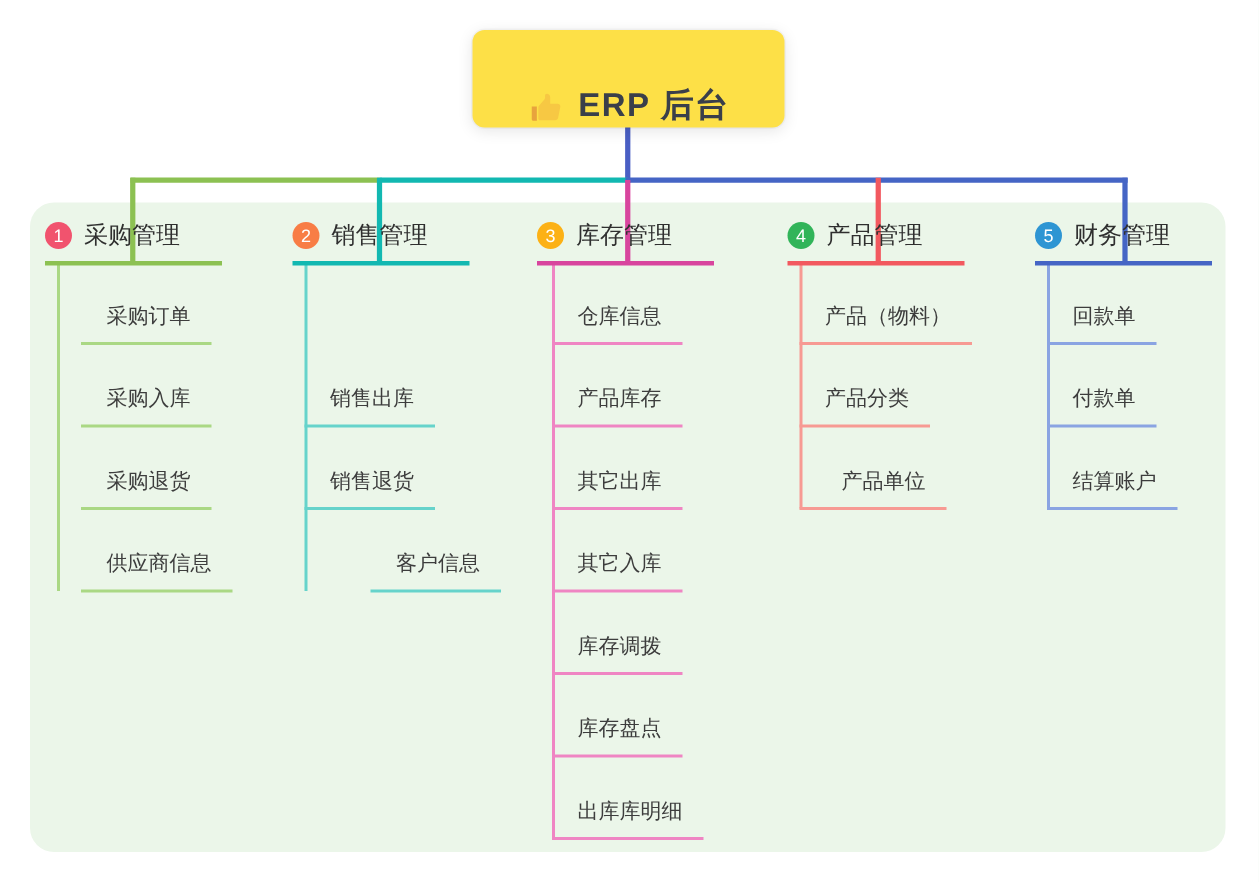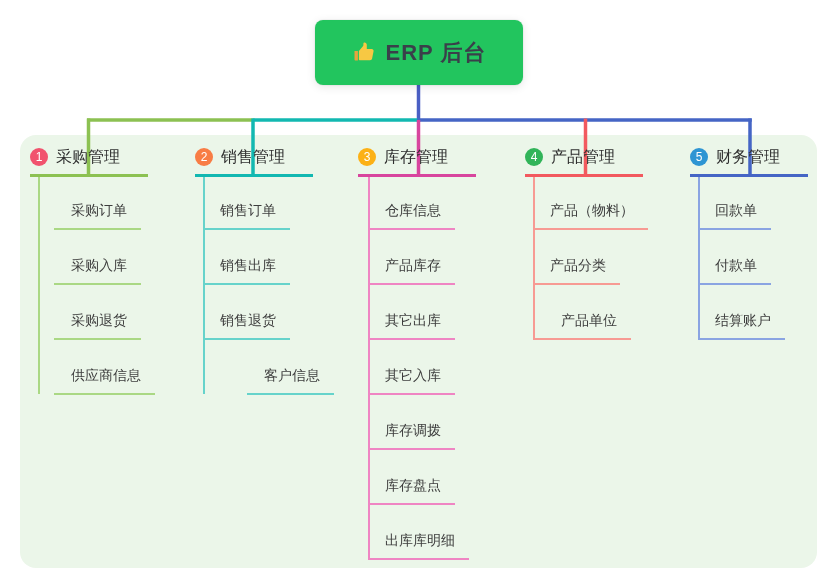--- a/index.html
+++ b/index.html
@@ -1,21 +1,21 @@
 <!DOCTYPE html>
 <html><head>
 <meta charset="utf-8">
 <style>
   html,body{margin:0;padding:0;background:#ffffff;}
   .stage{position:relative;width:839px;height:588px;background:#ffffff;overflow:hidden;
          font-family:"Liberation Sans","DejaVu Sans",sans-serif;}
   .panel{position:absolute;left:20px;top:135px;width:797px;height:433px;border-radius:16px;}
-  .root-card{position:absolute;left:315px;top:20px;width:208px;height:65px;background:#22c55e;
+  .root-card{position:absolute;left:315px;top:20px;width:208px;height:65px;background:#fde047;
              border-radius:8px;box-shadow:0 2px 10px rgba(0,0,0,0.10), 0 0 0 1px rgba(0,0,0,0.03);
-             display:flex;align-items:center;justify-content:center;gap:10px;}
+             display:flex;align-items:flex-end;justify-content:center;gap:10px;}
   .root-label{font-size:22px;font-weight:600;color:#3a3f4a;letter-spacing:1px;}
   .svg-overlay{position:absolute;left:0;top:0;width:839px;height:588px;pointer-events:none;}
   .branch-header{position:absolute;top:146px;width:118px;height:22px;display:flex;align-items:center;
                  gap:8px;padding-bottom:6px;border-bottom:3px solid #ccc;cursor:default;}
   .badge{width:18px;height:18px;min-width:18px;border-radius:50%;color:#fff;font-size:12px;
          line-height:18px;text-align:center;font-weight:400;}
   .branch-label{font-size:16px;font-weight:500;color:#2f2f2f;white-space:nowrap;}
   .child-node{position:absolute;padding:0 14px 8px 17px;line-height:20px;font-size:14px;color:#3d3d3d;
               border-bottom:2px solid #ccc;white-space:nowrap;cursor:default;}
   .h1{left:30px;} .h2{left:195px;} .h3{left:358px;} .h4{left:525px;} .h5{left:690px;}
@@ -80,21 +80,20 @@
   <div class="branch-header h5" style="border-bottom-color: rgb(69, 101, 197);">
     <span class="badge" style="background-color: rgb(46, 149, 211);">5</span>
     <span class="branch-label">财务管理</span>
   </div>
 
   <div class="child-node c1 r0" style="border-bottom-color: rgb(170, 216, 132);">采购订单</div>
   <div class="child-node c1 r1" style="border-bottom-color: rgb(170, 216, 132);">采购入库</div>
   <div class="child-node c1 r2" style="border-bottom-color: rgb(170, 216, 132);">采购退货</div>
   <div class="child-node c1 r3" style="border-bottom-color: rgb(170, 216, 132);">供应商信息</div>
 
-  <div class="child-node c2 r0" style="border-bottom-color: rgb(102, 211, 203);">销售订单</div>
   <div class="child-node c2 r1" style="border-bottom-color: rgb(102, 211, 203);">销售出库</div>
   <div class="child-node c2 r2" style="border-bottom-color: rgb(102, 211, 203);">销售退货</div>
   <div class="child-node c2 r3" style="border-bottom-color: rgb(102, 211, 203); margin-left: 44px;">客户信息</div>
 
   <div class="child-node c3 r0" style="border-bottom-color: rgb(239, 133, 195);">仓库信息</div>
   <div class="child-node c3 r1" style="border-bottom-color: rgb(239, 133, 195);">产品库存</div>
   <div class="child-node c3 r2" style="border-bottom-color: rgb(239, 133, 195);">其它出库</div>
   <div class="child-node c3 r3" style="border-bottom-color: rgb(239, 133, 195);">其它入库</div>
   <div class="child-node c3 r4" style="border-bottom-color: rgb(239, 133, 195);">库存调拨</div>
   <div class="child-node c3 r5" style="border-bottom-color: rgb(239, 133, 195);">库存盘点</div>

